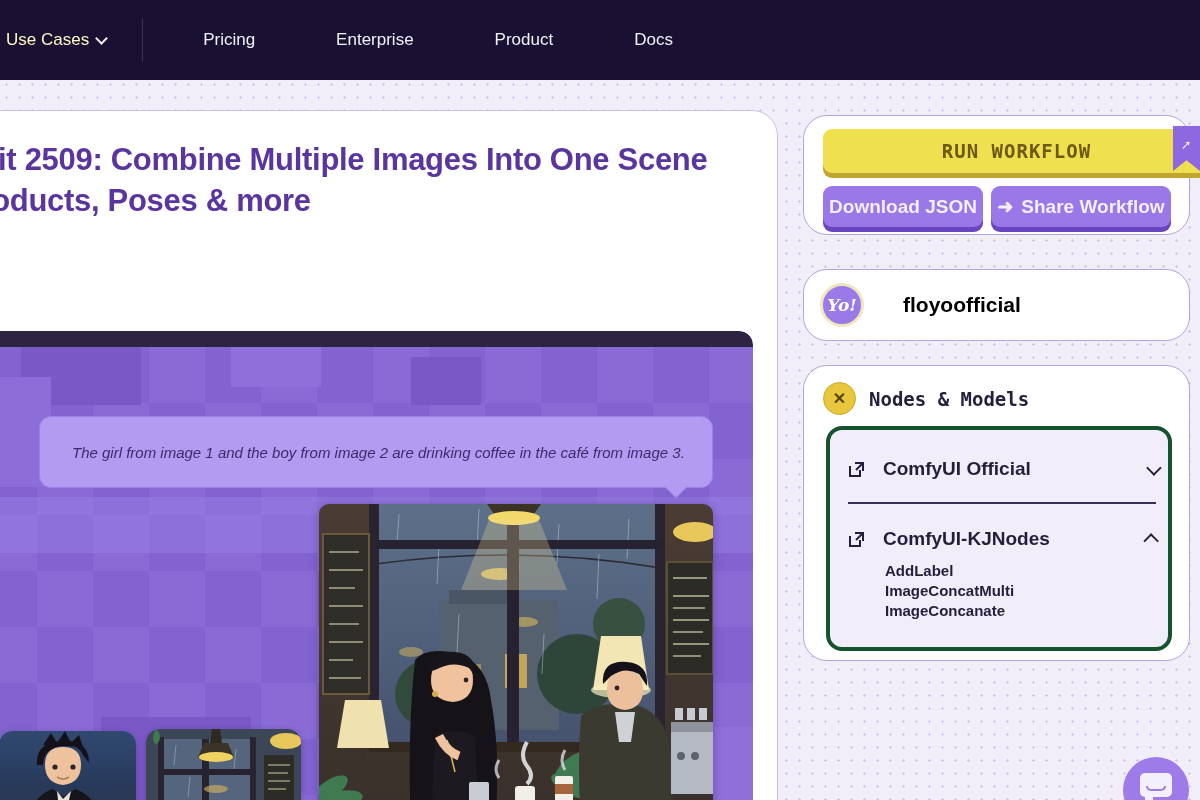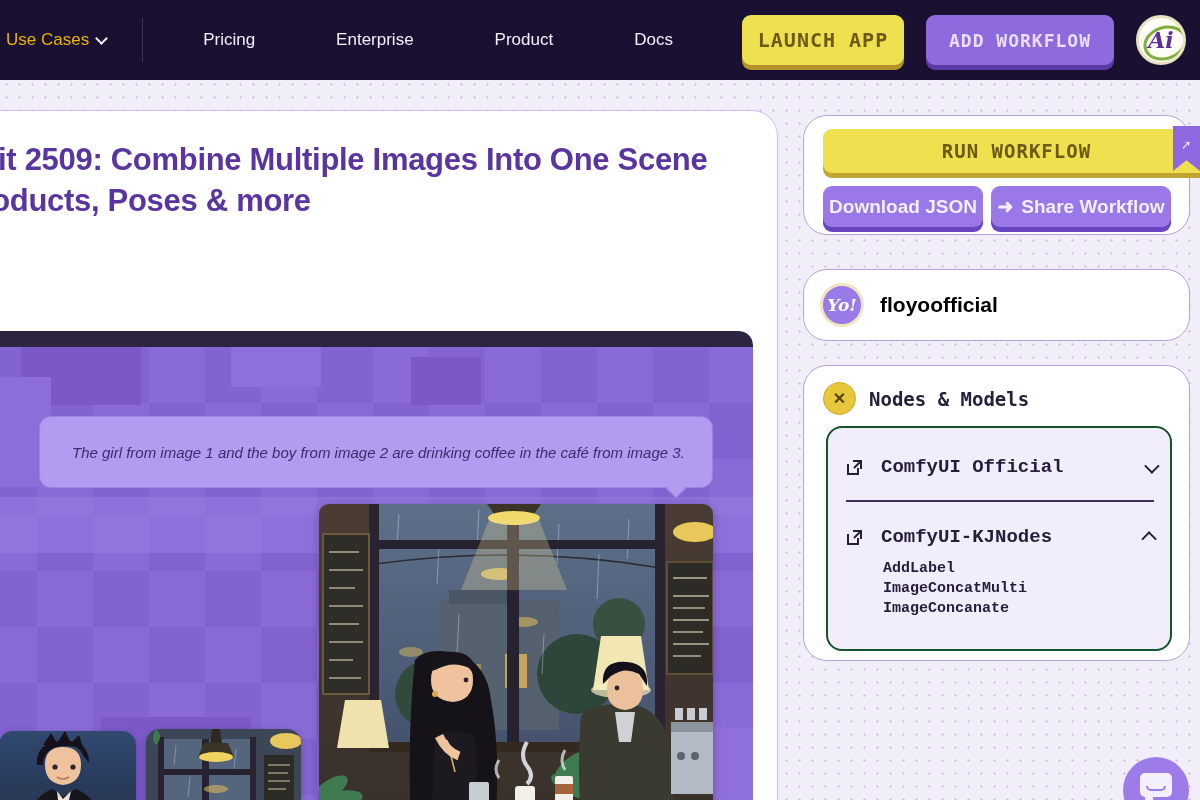--- a/index.html
+++ b/index.html
@@ -11,21 +11,21 @@
     background-size:13px 13px;
     position:relative;
   }
   .px { font-family:"DejaVu Sans Mono", monospace; font-weight:bold; letter-spacing:1px; }
 
   
   .navbar {
     position:absolute; left:0; top:0; width:1200px; height:80px;
     background:#1a1132; display:flex; align-items:center; z-index:50;
   }
-  .nav-usecases { display:flex; align-items:center; gap:8px; color:#eab308; font-size:17px; margin-left:6px; cursor:pointer; }
+  .nav-usecases { display:flex; align-items:center; gap:8px; color:#fef9c3; font-size:17px; margin-left:6px; cursor:pointer; }
   .chev-down-sm { width:9px; height:9px; border-right:2px solid #f2eff8; border-bottom:2px solid #f2eff8; transform:rotate(45deg); margin-top:-4px; }
   .nav-divider { width:1px; height:44px; background:#3c2f5c; margin-left:36px; }
   .nav-links { display:flex; gap:81px; margin-left:60px; }
   .nav-link { color:#f2eff8; font-size:17px; cursor:pointer; }
   .nav-right { position:absolute; right:14px; top:0; height:80px; display:flex; align-items:center; gap:22px; }
   .btn-launch {
     width:162px; height:50px; background:#eee04e; border:none; border-radius:9px;
     color:#6d5a17; font-size:20px; box-shadow:0 5px 0 #b3932c; cursor:pointer;
     display:flex; align-items:center; justify-content:center;
   }
@@ -96,39 +96,39 @@
     position:absolute; left:19px; top:70px; width:160px; height:41px;
     background:#9a78e8; border:none; border-radius:9px; color:#f3edfc; font-size:19px; font-weight:600;
     box-shadow:0 5px 0 #6a45c2; cursor:pointer;
   }
   .btn-share {
     position:absolute; left:187px; top:70px; width:180px; height:41px;
     background:#9a78e8; border:none; border-radius:9px; color:#f3edfc; font-size:19px; font-weight:600;
     box-shadow:0 5px 0 #6a45c2; cursor:pointer;
     display:flex; align-items:center; justify-content:center; gap:8px;
   }
-  .card-user { left:803px; top:269px; width:387px; height:72px; display:flex; align-items:center; }
+  .card-user { left:803px; top:269px; width:387px; height:72px; display:flex; align-items:center;gap:23px; }
   .avatar {
     width:44px; height:44px; border-radius:50%; background:#9a79e8;
     border:3px solid #f0e6bd; margin-left:16px;
     display:flex; align-items:center; justify-content:center;
     color:#fff; font-family:"DejaVu Serif", serif; font-style:italic; font-weight:bold; font-size:17px;
   }
   .user-name { margin-left:16px; color:#000000; font-size:21px; font-weight:800; }
 
   .card-nodes { left:803px; top:365px; width:387px; height:296px; }
   .nodes-header { position:absolute; left:19px; top:16px; display:flex; align-items:center; gap:13px; }
   .x-badge {
     width:33px; height:33px; border-radius:50%; background:#e8c73c; border:1px solid #c8a92c;
     color:#5a4516; font-size:16px; font-weight:bold; display:flex; align-items:center; justify-content:center;
   }
   .nodes-title { color:#27203a; font-size:19px; letter-spacing:0px; }
   .nodes-inner {
     position:absolute; left:22px; top:60px; width:346px; height:225px;
-    background:#f2edfb; border:2px solid #14532d; border-radius:16px;font-family:Liberation Mono, monospace;
+    background:#f2edfb; border:4px solid #14532d; border-radius:16px;
   }
   .node-row { position:absolute; left:18px; width:310px; height:28px; display:flex; align-items:center; cursor:pointer; }
   .row-official { top:25px; }
   .row-kjnodes { top:95px; }
   .ext-icon { width:17px; height:17px; flex:0 0 auto; }
   .node-label { margin-left:18px; color:#251e3b; font-size:19px; font-weight:800; }
   .row-chev { margin-left:auto; width:11px; height:11px; border-right:2px solid #251e3b; border-bottom:2px solid #251e3b; }
   .chev-dn { transform:rotate(45deg) translateY(-2px); }
   .chev-up { transform:rotate(-135deg) translateY(-2px); }
   .node-divider { position:absolute; left:18px; top:72px; width:308px; height:2px; background:#3c3154; }
@@ -151,27 +151,20 @@
   <div class="nav-usecases">
     <span>Use Cases</span>
     <span class="chev-down-sm"></span>
   </div>
   <div class="nav-divider"></div>
   <div class="nav-links">
     <span class="nav-link">Pricing</span>
     <span class="nav-link">Enterprise</span>
     <span class="nav-link">Product</span>
     <span class="nav-link">Docs</span>
-  </div>
-  <div class="nav-right">
-    <button class="btn-launch px">LAUNCH APP</button>
-    <button class="btn-addwf px">ADD WORKFLOW</button>
-    <div class="logo-circle">
-      <span class="logo-ai">Ai</span>
-    </div>
   </div>
 </nav>
 
 <section class="main-card">
   <h1 class="main-title" style="margin-left: -21px;"><span>Edit 2509: Combine Multiple Images Into One Scene</span><br>
   <span>Products, Poses &amp; more</span></h1>
 
   <div class="wf-window">
     <div class="wf-titlebar"></div>
     <div class="wf-canvas">

